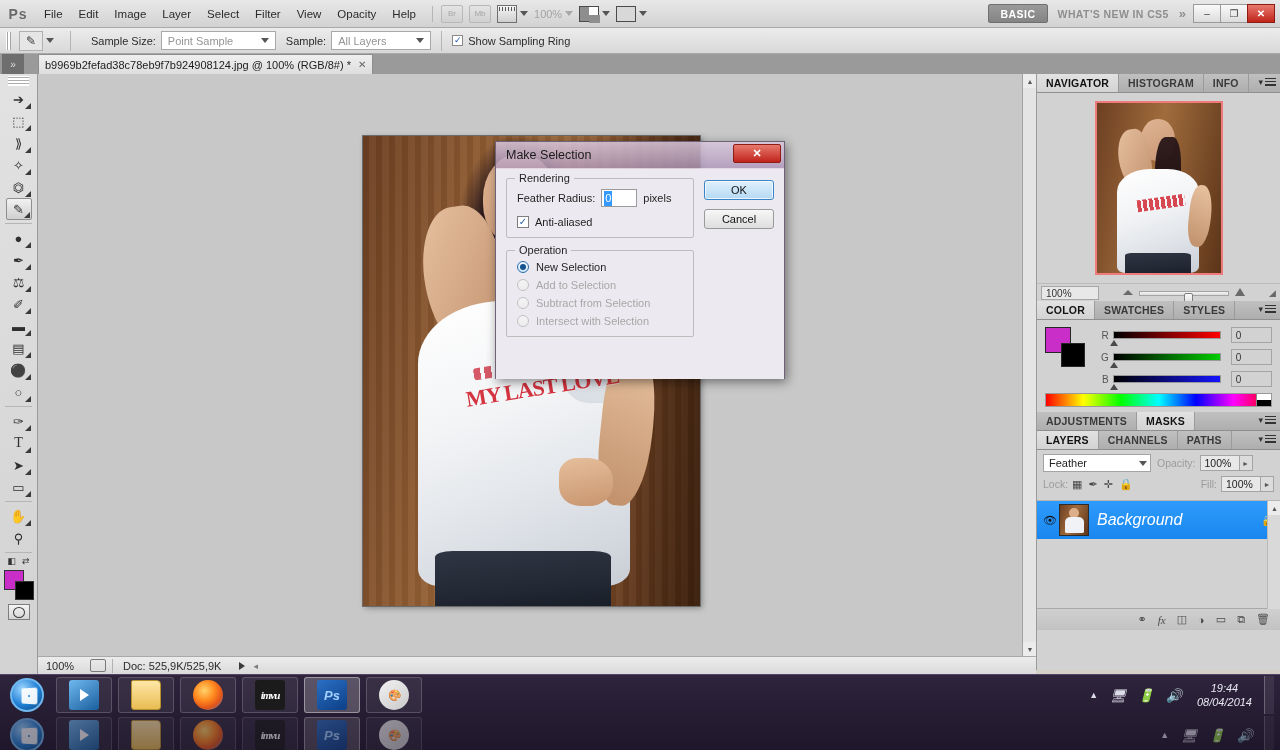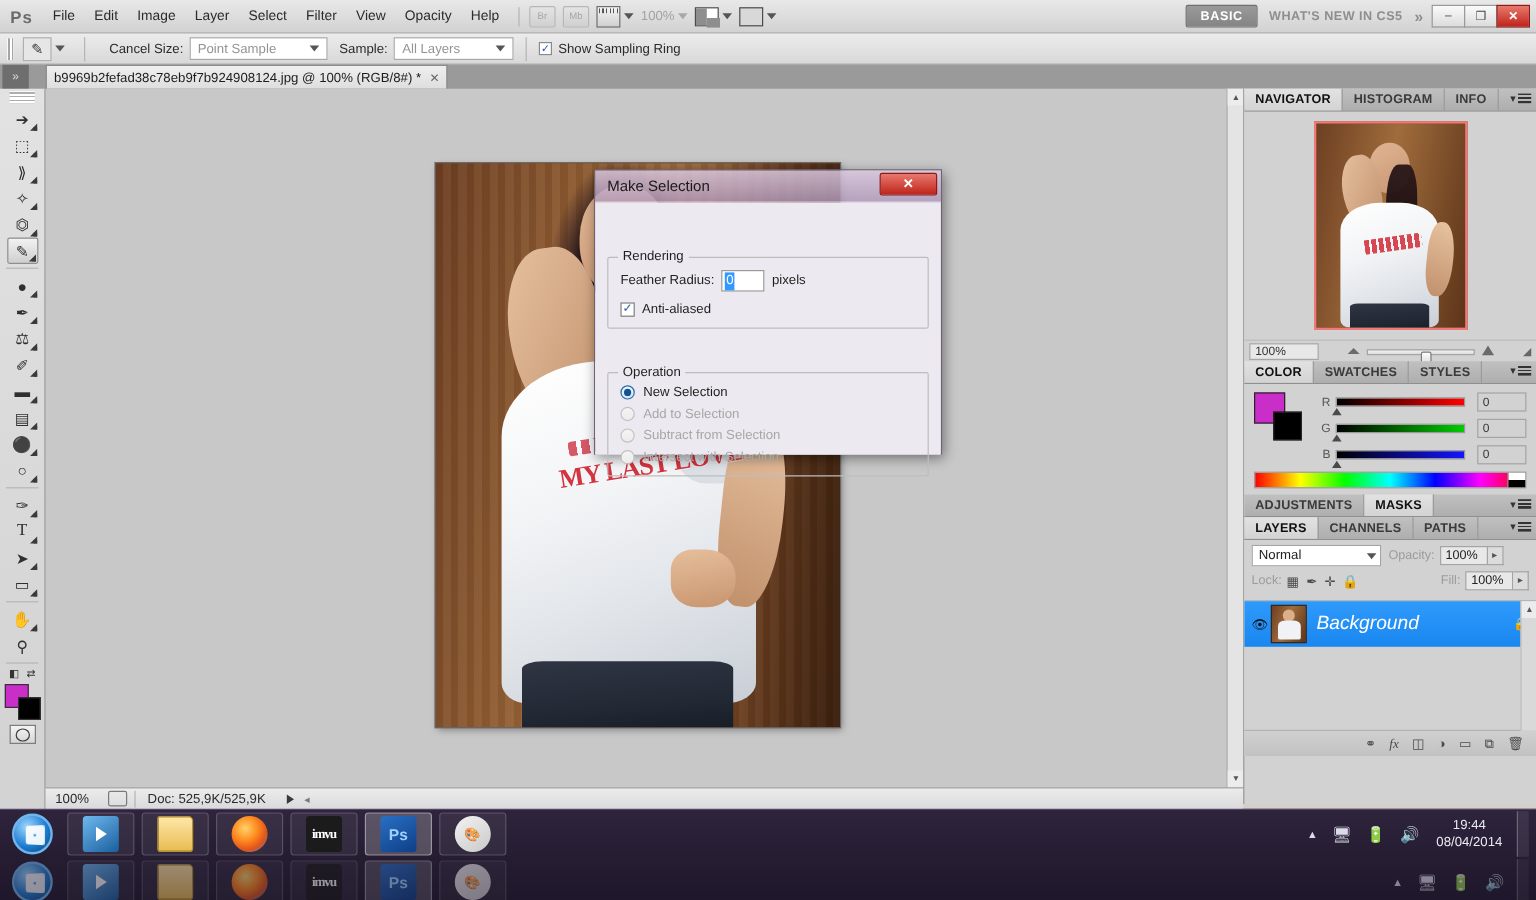--- a/index.html
+++ b/index.html
@@ -280,21 +280,21 @@
                font-size:12.5px; color:#1a1a1a; position:relative;
                border-bottom:1px solid rgba(255,255,255,.35); }
   .dlg-close { position:absolute; right:3px; top:2px; width:48px; height:19px;
                background:linear-gradient(#e8796e,#bf241b); border:1px solid #8e1b14;
                border-radius:2px; color:#fff; font-weight:bold; font-size:11px;
                display:flex; align-items:center; justify-content:center; }
   .dlg-body { height:210px; background:#eceaf0; padding:9px 10px;
               display:flex; gap:10px; }
   .dlg-left { flex:1; }
   .fieldset { border:1px solid #bdbdbd; border-radius:2px; padding:10px 10px 9px;
-              position:relative; margin-bottom:12px;margin-top:36px; }
+              position:relative; margin-bottom:12px; }
   .fieldset > .legend { position:absolute; top:-7px; left:8px; background:#eceaf0;
               padding:0 4px; font-size:11px; color:#1f1f1f; }
   .frow { display:flex; align-items:center; margin-bottom:9px; }
   .flabel { font-size:11px; color:#1f1f1f; }
   .finput { width:36px; height:18px; border:1px solid #9a9a9a; background:#fff;
             margin:0 6px; font-size:11px; color:#111; }
   .finput .selv { display:inline-block; background:#3399ff; color:#fff;
             padding:0 1px; margin:1px 0 0 2px; line-height:15px; }
   .cbrow { display:flex; align-items:center; }
   .cbox { width:12px; height:12px; border:1px solid #7e7e7e; background:#fff;
@@ -317,21 +317,21 @@
          color:#111; margin-bottom:9px; }
   .btn.default { border:1px solid #3b84c9; background:linear-gradient(#dff0fc,#b6d9f4);
          box-shadow:inset 0 0 0 1px rgba(255,255,255,.7); }
   .btn.normal { border:1px solid #9a9a9a; background:linear-gradient(#f7f7f7,#dedede); }
 
   
   .taskbar { position:absolute; left:0; top:674px; width:1280px; height:76px;
              background:linear-gradient(180deg, rgba(46,36,60,.96), rgba(30,22,42,.98));
              border-top:1px solid #55436b; }
   .tb-row { position:absolute; left:0; width:1280px; height:40px; display:flex;
-            align-items:center; }
+            align-items:center;font-style:italic; }
   .tb-row.r1 { top:0; }
   .tb-row.r2 { top:40px; opacity:.55; }
   .startorb { width:46px; height:38px; display:flex; align-items:center;
               justify-content:center; margin-left:4px; }
   .orb { width:34px; height:34px; border-radius:50%;
          background:radial-gradient(circle at 35% 30%, #9ed6ff, #1f7fd4 55%, #0a3f72 100%);
          border:2px solid #6fb6ee; position:relative; }
   .orb:after { content:""; position:absolute; left:9px; top:8px; width:16px; height:16px;
          background:
            linear-gradient(90deg,#fff 0 7px,transparent 7px 9px,#fff 9px 16px),
@@ -401,21 +401,21 @@
       <div class="wbtn">❐</div>
       <div class="wbtn close">✕</div>
     </div>
   </div>
 
   <div class="optbar">
     <div class="grip"></div>
     <div class="tool-preset">✎</div>
     <div class="caret"></div>
     <div class="vsep"></div>
-    <div class="opt-lbl">Cancel Size:</div>
+    <div class="opt-lbl">Sample Size:</div>
     <div class="opt-sel">
       <span class="sv">Point Sample</span>
       <span class="dd">
         <span class="caret" style="margin:0"></span>
       </span>
     </div>
     <div class="opt-lbl">Sample:</div>
     <div class="opt-sel" style="min-width:100px">
       <span class="sv">All Layers</span>
       <span class="dd">
@@ -590,21 +590,21 @@
     <div class="panel">
       <div class="tabrow">
         <div class="ptab active">LAYERS</div>
         <div class="ptab">CHANNELS</div>
         <div class="ptab">PATHS</div>
         <div class="pmenu">▾<span class="bars"></span></div>
       </div>
       <div class="layerhdr">
         <div class="lrow">
           <div class="blend">
-            <span>Normal</span>
+            <span>Feather</span>
             <span class="dd caret"></span>
           </div>
           <span class="dimlbl">Opacity:</span>
           <span class="numfield">100%</span>
           <span class="stepper">►</span>
         </div>
         <div class="lrow">
           <span class="dimlbl" style="margin-left:0">Lock:</span>
           <span class="lockicons">
             <span>▦</span>
@@ -682,20 +682,24 @@
             <span class="radio"></span>
             <span class="rlbl">Subtract from Selection</span>
           </div>
           <div class="radio-row disabled" style="margin-bottom:0">
             <span class="radio"></span>
             <span class="rlbl">Intersect with Selection</span>
           </div>
         </div>
       </div>
 
+      <div class="dlg-right">
+        <div class="btn default">OK</div>
+        <div class="btn normal">Cancel</div>
+      </div>
     </div>
   </div>
 </div>
 
 <div class="taskbar">
   <div class="tb-row r1">
     <div class="startorb">
       <div class="orb"></div>
     </div>
     <div class="tbtn">

